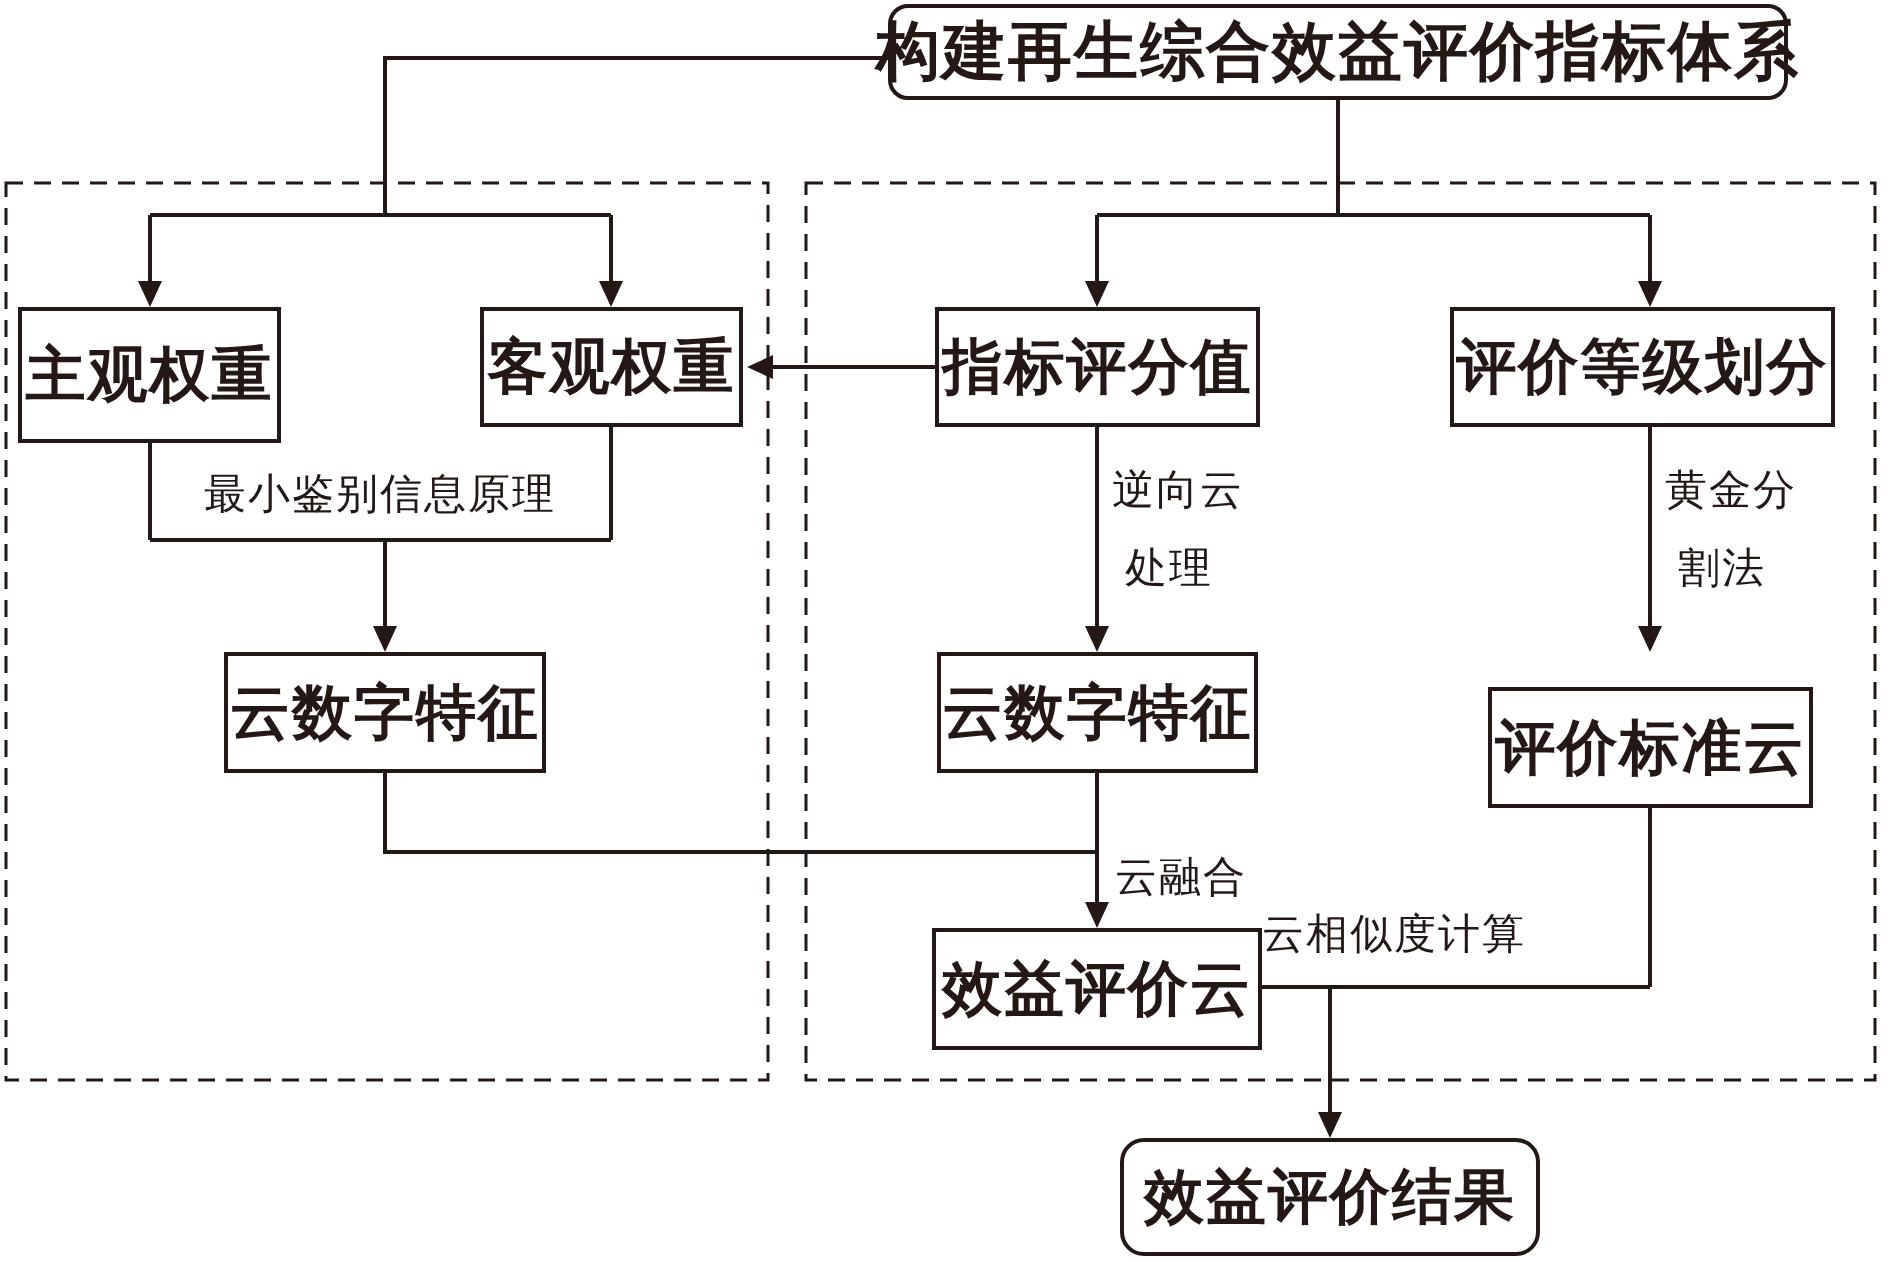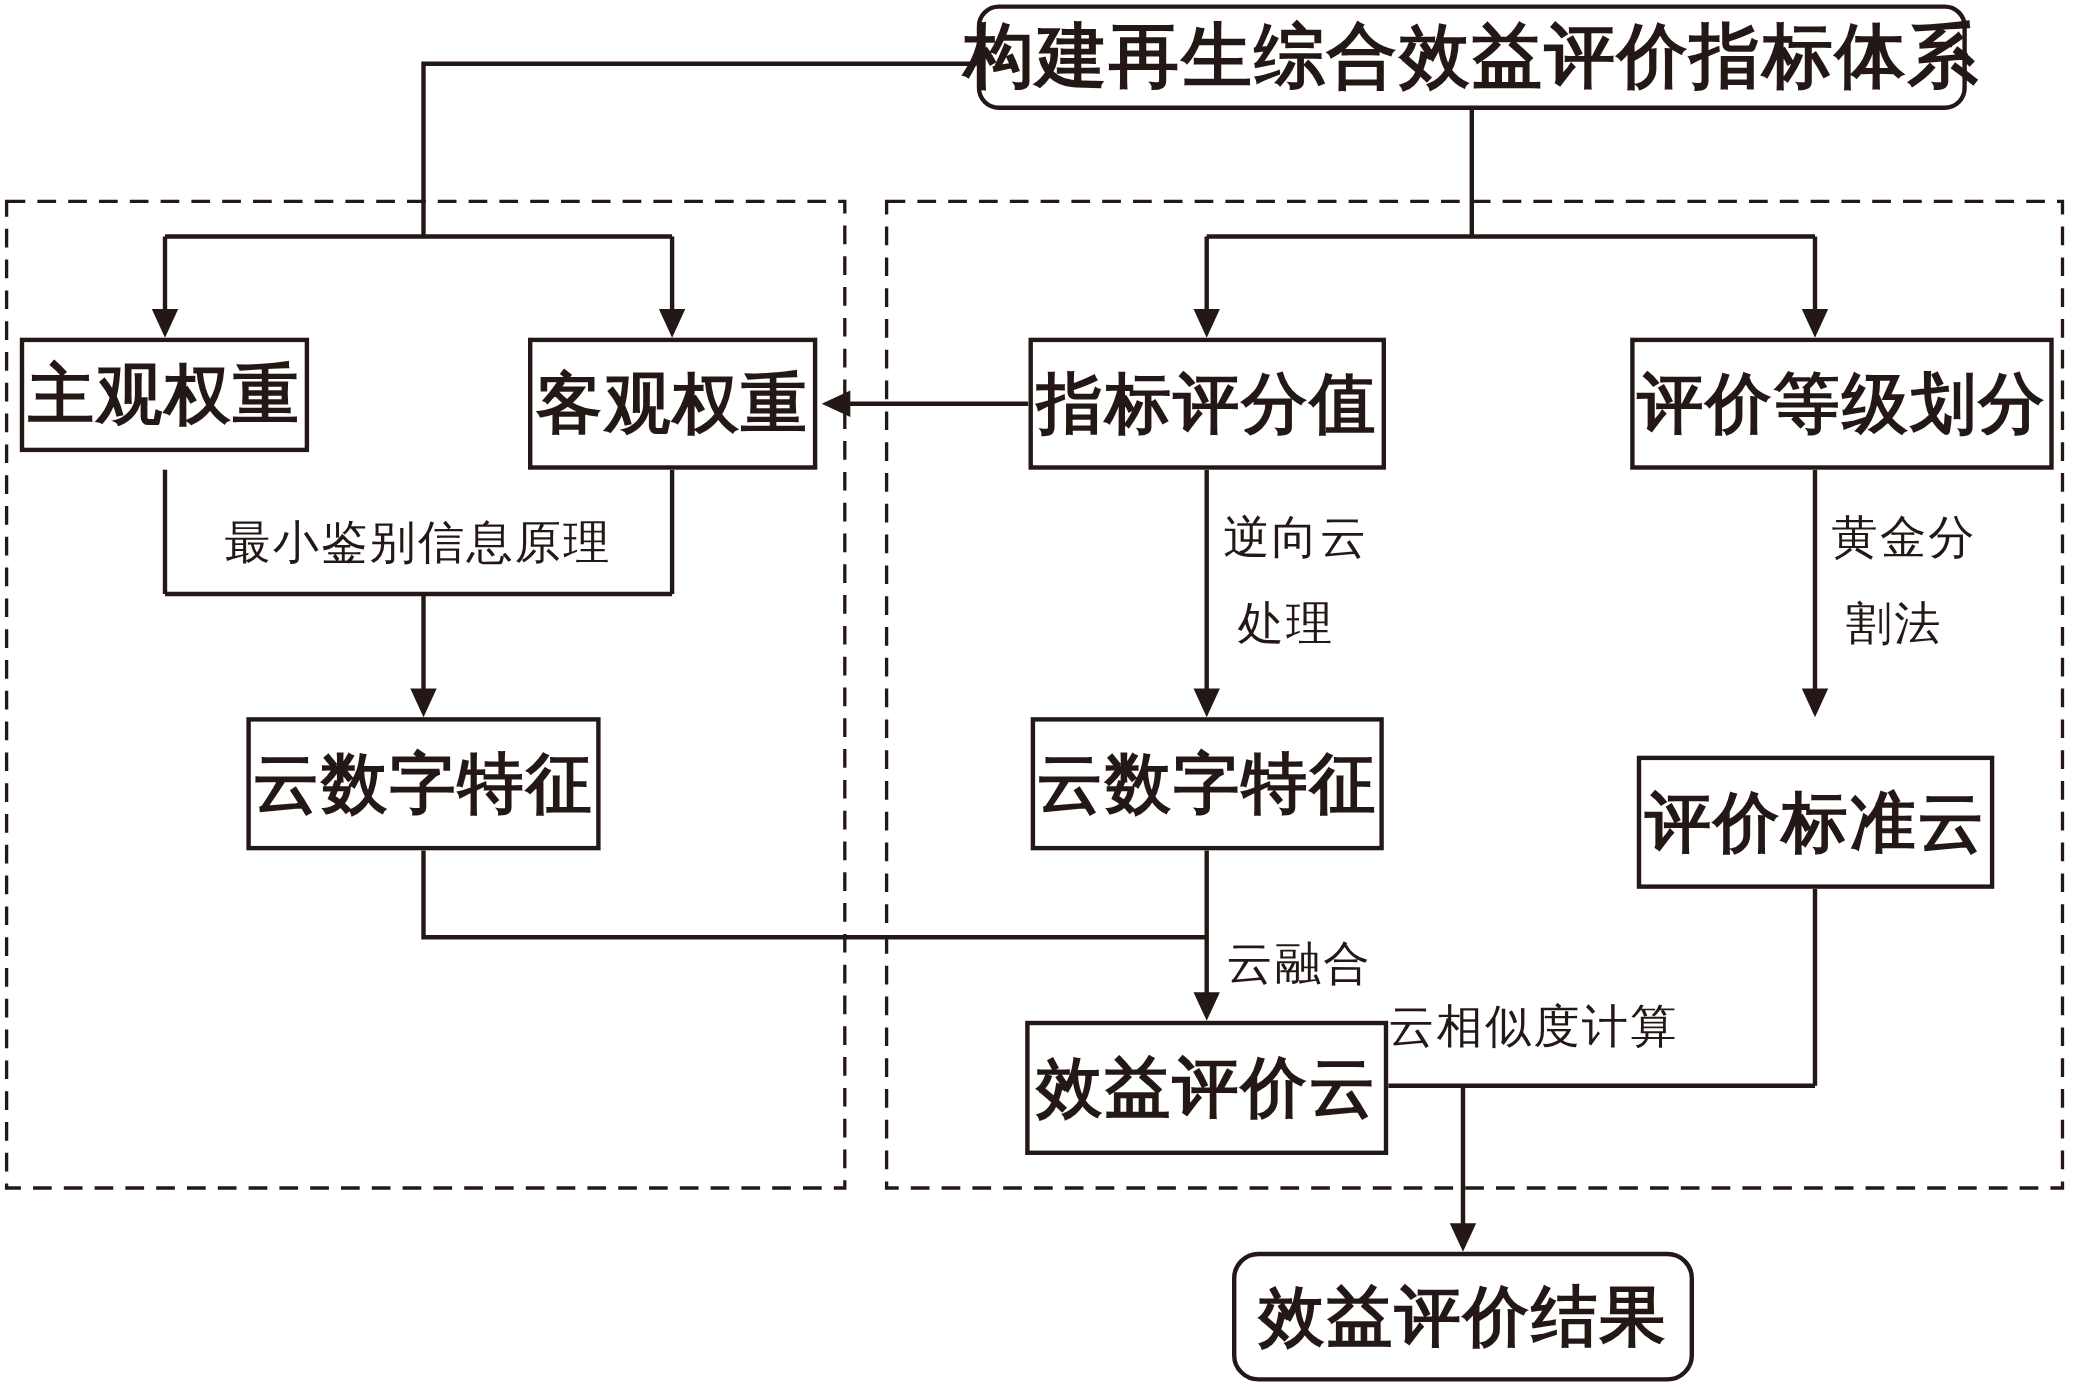--- a/index.html
+++ b/index.html
@@ -23,24 +23,24 @@
     font-weight:bold;
   }
   .rounded{border-radius:20px;}
   .lbl{
     position:absolute;
     font-size:42px;line-height:1.08;white-space:nowrap;
     letter-spacing:2px;
   }
   
   .n-title   {left:888px; top:4px;    width:900px; height:96px;  font-size:64px;}
-  .n-subj    {left:18px;  top:307px;  width:263px; height:104px;}
+  .n-subj    {left:18px;  top:307px;  width:263px; height:136px;}
   .n-obj     {left:480px; top:307px;  width:263px; height:120px;}
   .n-score   {left:935px; top:307px;  width:325px; height:120px;text-align:right;}
-  .n-grade   {left:1482px;top:307px;  width:385px; height:120px;}
+  .n-grade   {left:1450px;top:307px;  width:385px; height:120px;}
   .n-comb    {left:224px; top:652px;  width:322px; height:121px;}
   .n-cloudft {left:937px; top:652px;  width:321px; height:121px;}
   .n-stdcld  {left:1488px;top:652px;  width:325px; height:121px;margin-top:35px;}
   .n-bencld  {left:932px; top:928px;  width:330px; height:122px;}
   .n-result  {left:1120px;top:1138px; width:420px; height:118px; border-radius:24px;}
   
   .l-mindisc {left:120px; top:472px; width:520px; text-align:center;}
   .l-bc1     {left:1112px;top:468px;}
   .l-bc2     {left:1125px;top:546px;}
   .l-gs1     {left:1665px;top:468px;text-align:right;}

